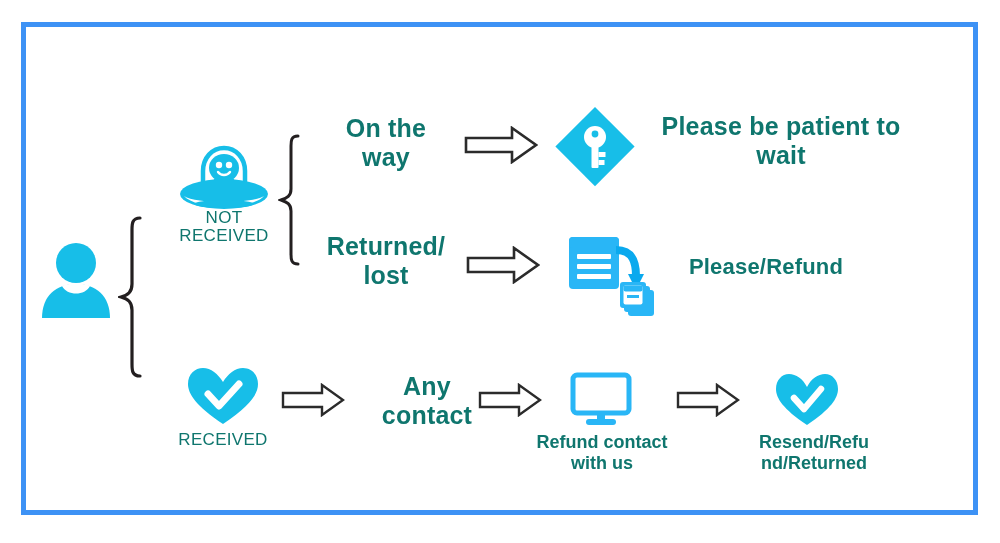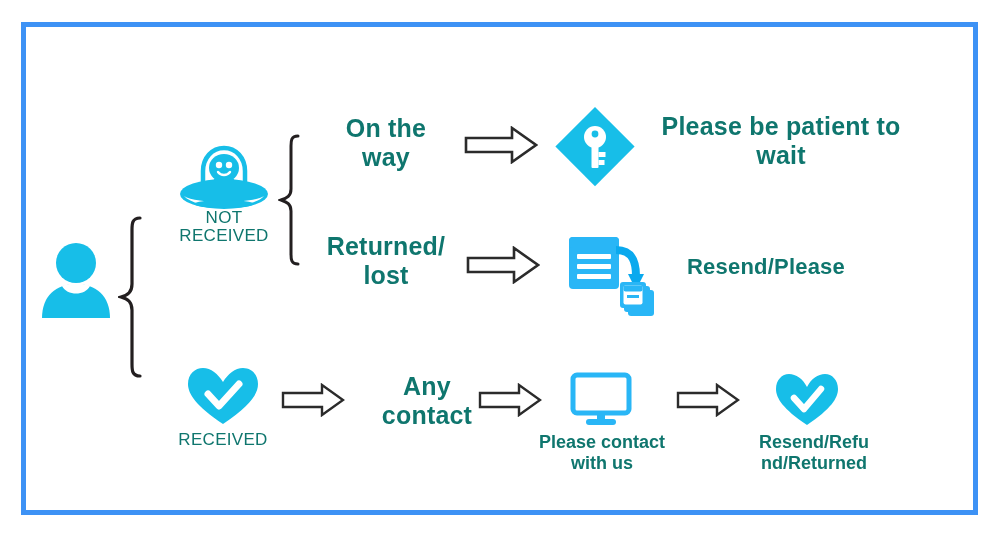--- a/index.html
+++ b/index.html
@@ -149,21 +149,21 @@
 
       <rect x="62" y="56" width="26" height="26" rx="3" fill="#29b6f6"></rect>
       <rect x="58" y="52" width="26" height="26" rx="3" fill="#29b6f6"></rect>
       <rect x="54" y="48" width="26" height="26" rx="3" fill="#29b6f6"></rect>
       <rect x="57.5" y="51.5" width="19" height="19" rx="2" fill="#ffffff"></rect>
       <rect x="57.5" y="51.5" width="19" height="6" rx="2" fill="#29b6f6"></rect>
       <rect x="61" y="61" width="12" height="3" fill="#29b6f6"></rect>
     </svg>
   </div>
 
-  <div class="lbl result-txt thin" style="left:656px;top:254px;width:220px;">Resend/Please</div>
+  <div class="lbl result-txt thin" style="left:656px;top:254px;width:220px;">Please/Refund</div>
 
   <div class="icon" style="left:186px;top:366px;width:74px;height:62px;">
     <svg width="74" height="62" viewBox="0 0 74 62">
       <path d="M37 58 C10 40 2 28 2 18 C2 8 9 2 17 2 C25 2 32 8 37 16 C42 8 49 2 57 2 C65 2 72 8 72 18 C72 28 64 40 37 58 Z" fill="#17bee8"></path>
       <path d="M22 28 L33 40 L53 18" fill="none" stroke="#ffffff" stroke-width="7" stroke-linecap="round" stroke-linejoin="round"></path>
     </svg>
   </div>
   <div class="lbl cap" style="left:170px;top:430px;width:106px;">RECEIVED</div>
 
   <div class="arrow" style="left:281px;top:383px;width:64px;height:34px;">
@@ -181,21 +181,21 @@
     </svg>
   </div>
 
   <div class="icon" style="left:570px;top:372px;width:62px;height:56px;">
     <svg width="62" height="56" viewBox="0 0 62 56">
       <rect x="3" y="3" width="56" height="38" rx="4" fill="none" stroke="#29b6f6" stroke-width="5"></rect>
       <rect x="27" y="41" width="8" height="7" fill="#29b6f6"></rect>
       <rect x="16" y="47" width="30" height="6" rx="3" fill="#29b6f6"></rect>
     </svg>
   </div>
-  <div class="lbl cap-sm" style="left:520px;top:432px;width:164px;">Please contact
+  <div class="lbl cap-sm" style="left:520px;top:432px;width:164px;">Refund contact
 with us</div>
 
   <div class="arrow" style="left:676px;top:383px;width:64px;height:34px;">
     <svg width="64" height="34" viewBox="0 0 64 34">
       <path d="M2 10 L41 10 L41 2 L62 17 L41 32 L41 24 L2 24 Z" fill="#ffffff" stroke="#2b2b2b" stroke-width="2.4" stroke-linejoin="miter"></path>
     </svg>
   </div>
 
   <div class="icon" style="left:774px;top:372px;width:66px;height:56px;">
     <svg width="66" height="56" viewBox="0 0 66 56">

